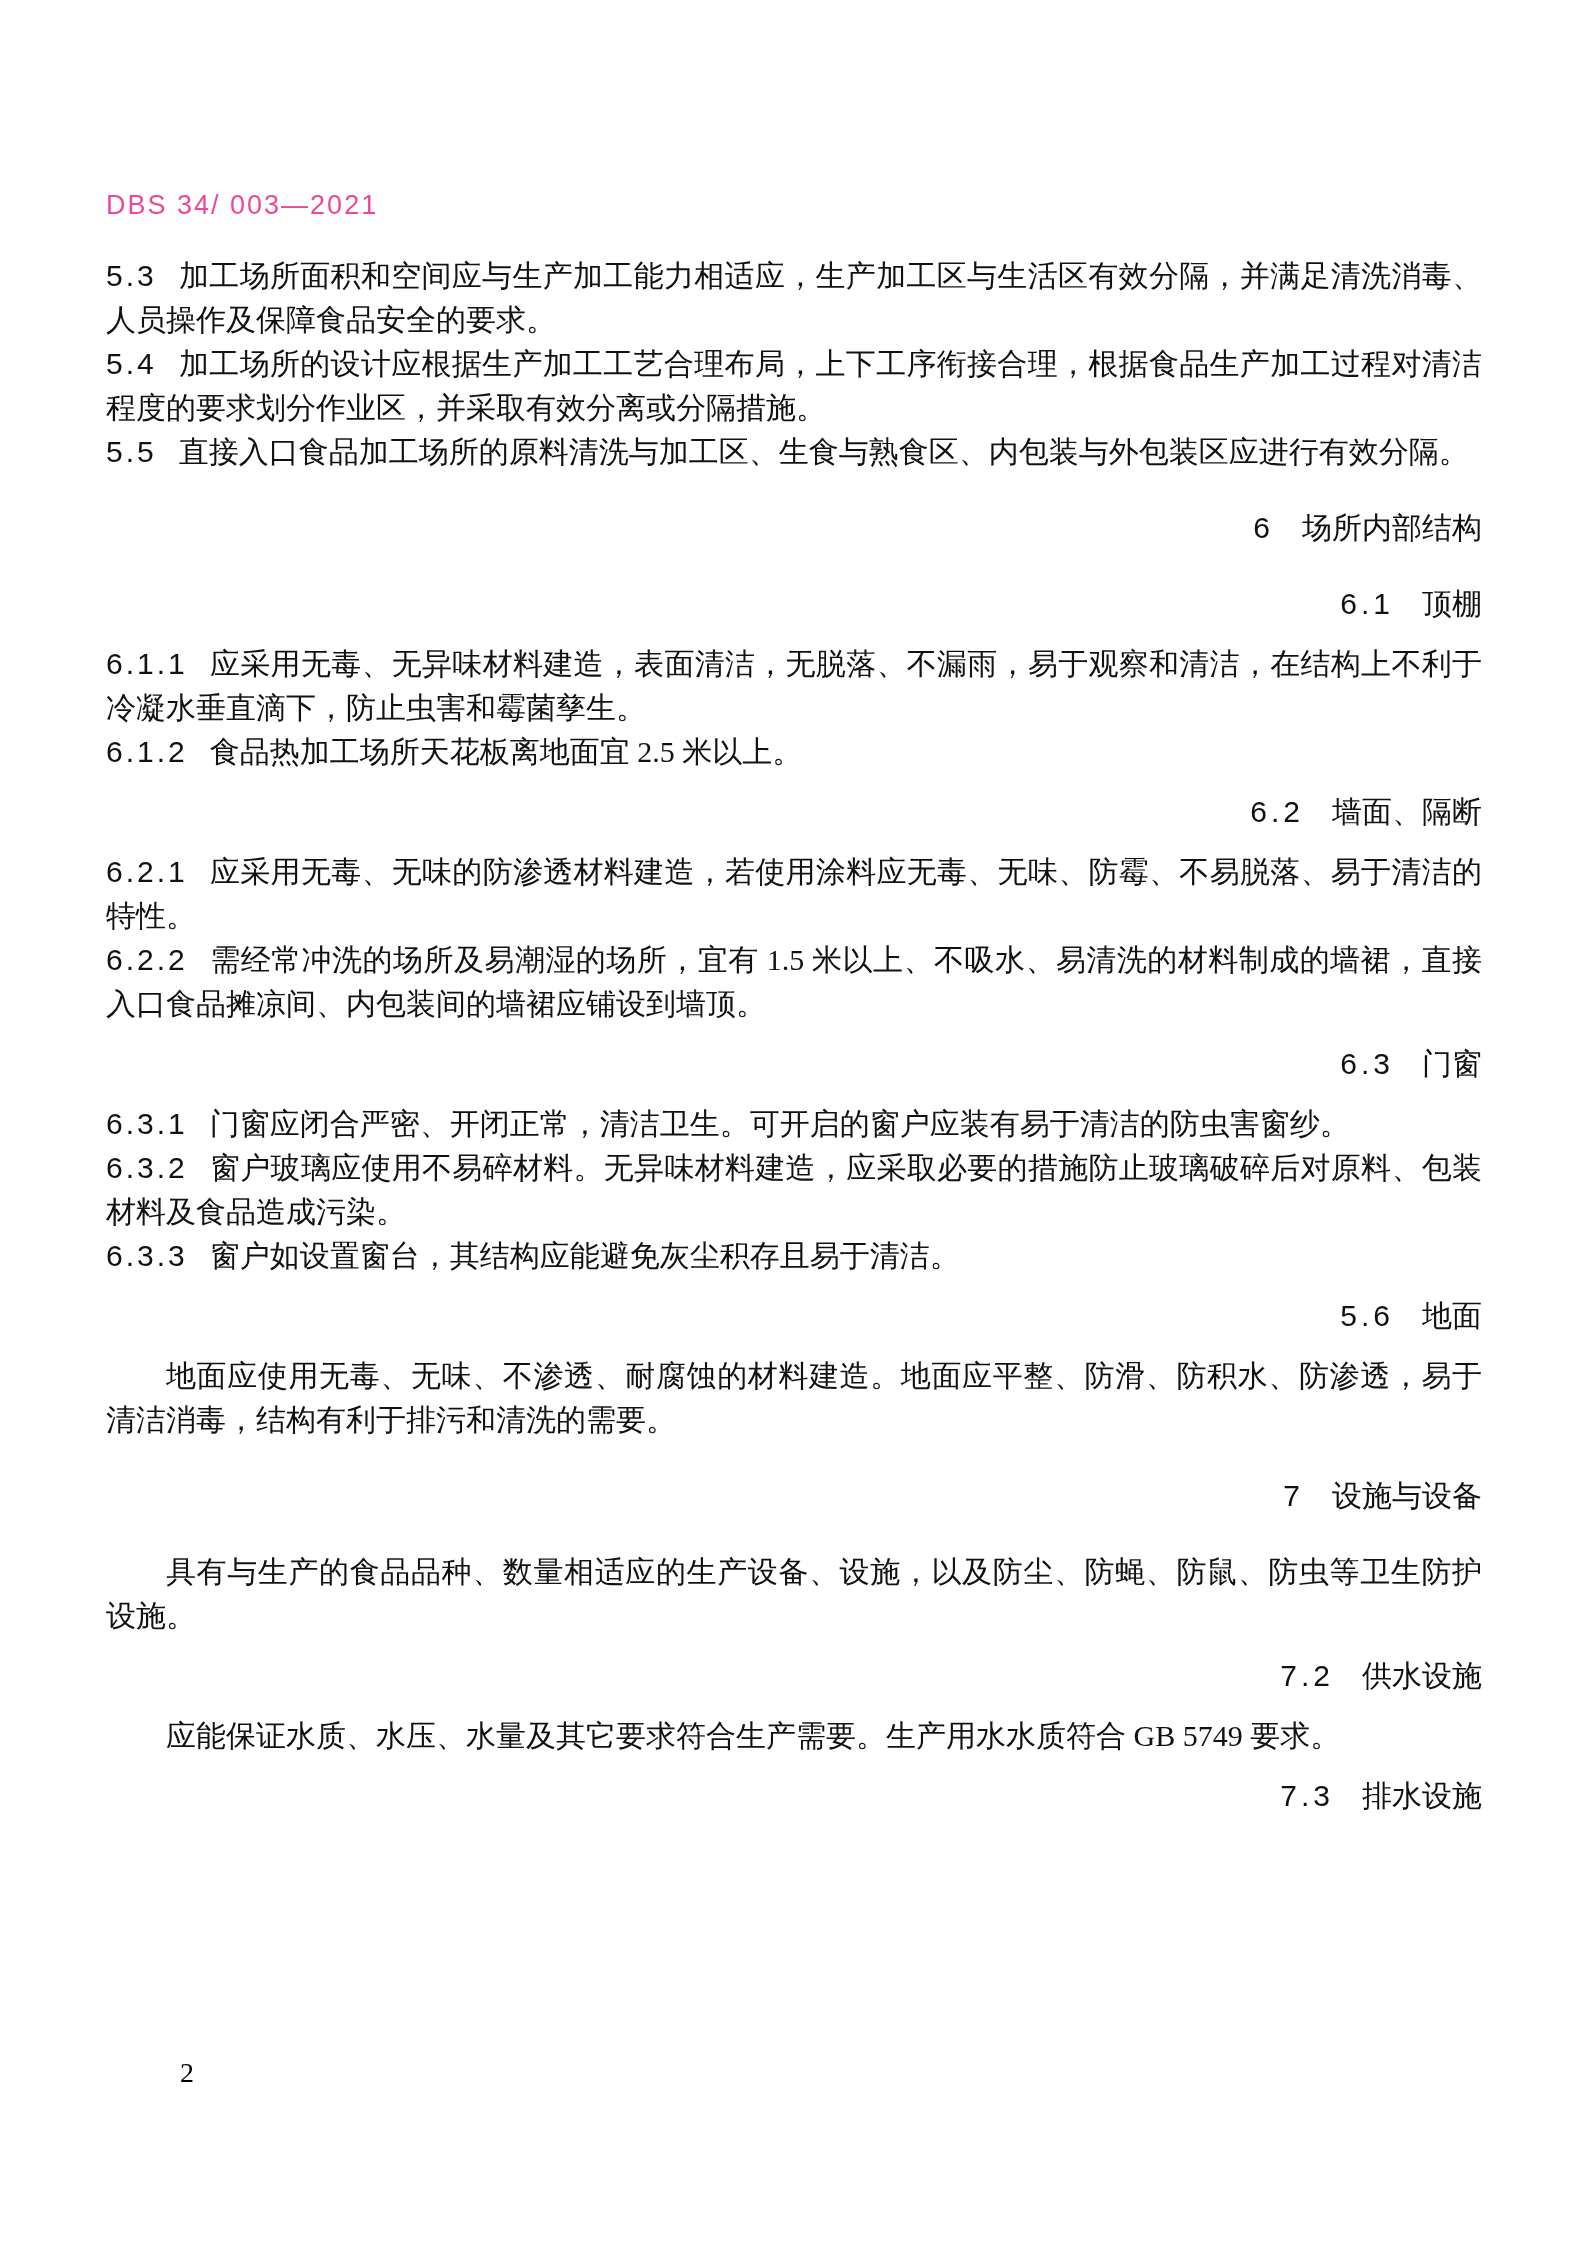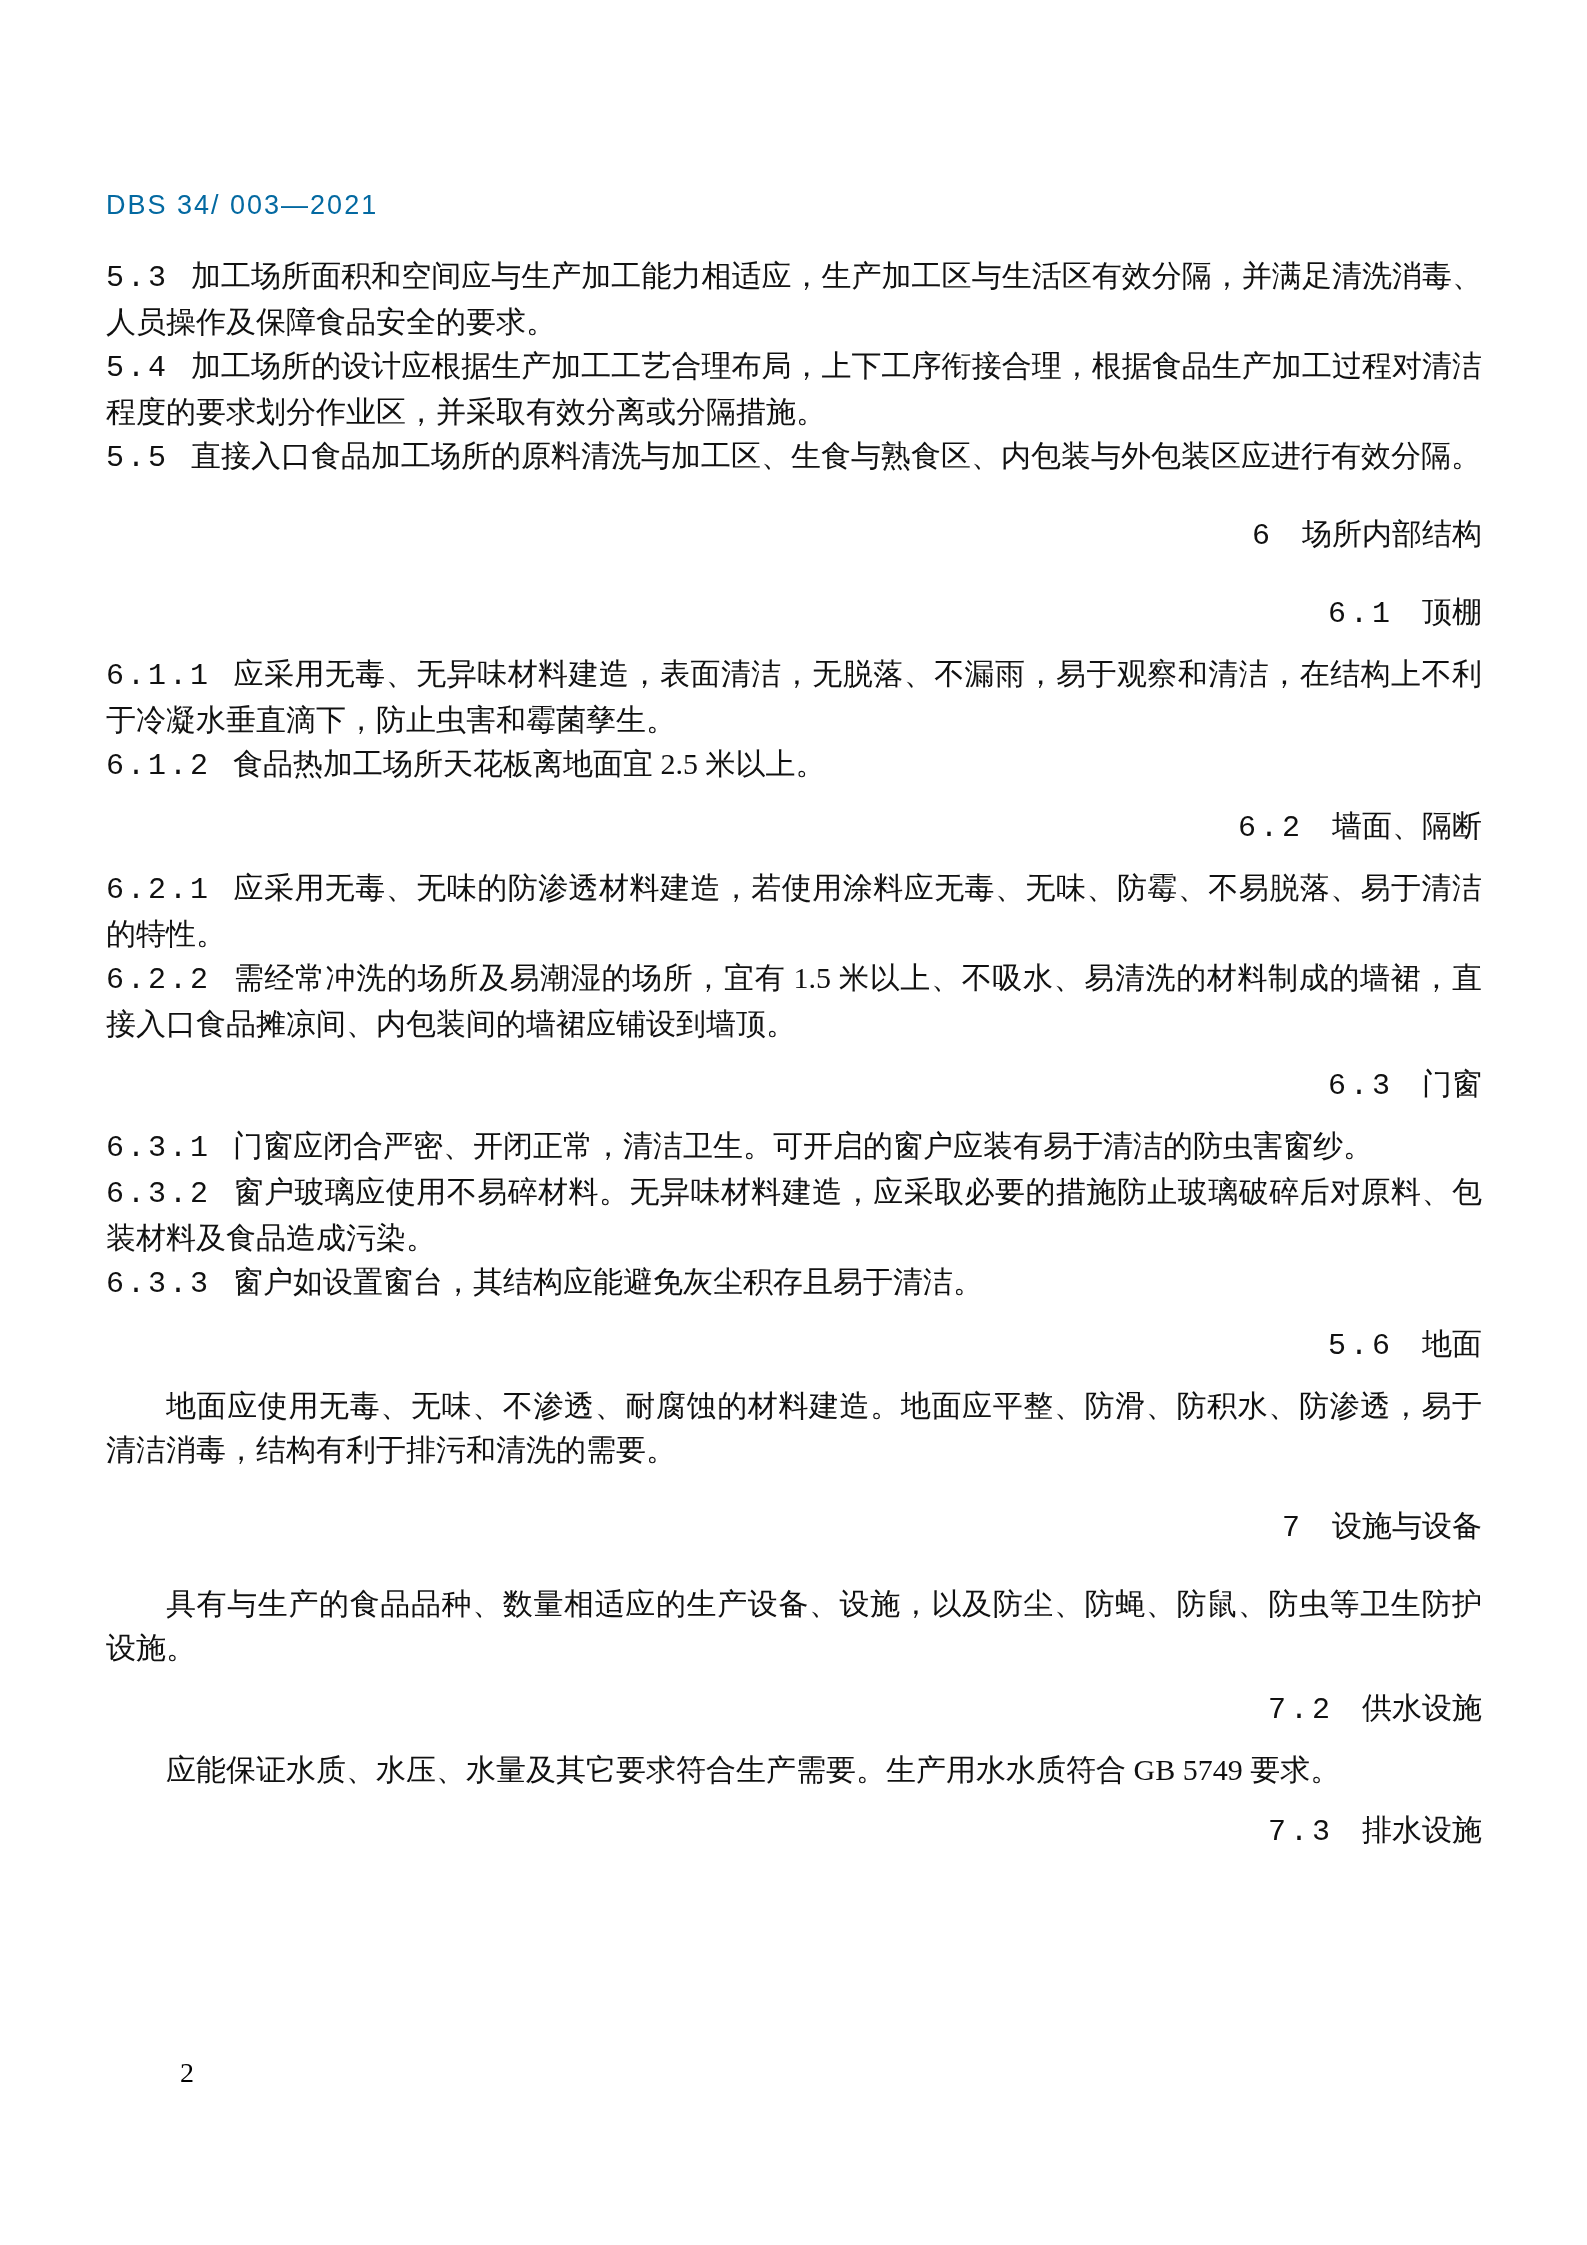--- a/index.html
+++ b/index.html
@@ -14,37 +14,37 @@
   .content {
     position:absolute;
     left:106px; top:190px;
     width:1376px;
   }
   .doc-header {
     font-family:"Liberation Sans", sans-serif;
     font-size:27px;
     line-height:30px;
     letter-spacing:2px;
-    color:#0369a1;
+    color:#ec4899;
     margin:0 0 34px 0;
     font-weight:normal;
   }
   .blocks p, .blocks h2, .blocks h3 {
     margin:0;
     font-size:30px;
     line-height:44px;
     font-weight:normal;
   }
   .clause {
     text-align:justify;
   }
   .clause .num, .heading .num {
     letter-spacing:3px;
     margin-right:22px;
-    font-family:Liberation Mono, monospace;
+    font-family:Liberation Sans, sans-serif;
     margin-top:44px;
   }
   .heading {
     font-family:"Liberation Sans", sans-serif;
     font-weight:bold;
     text-align:right;
   }
   .heading .num { margin-right:28px; letter-spacing:4px; }
   h2.h1 { margin:32px 0; }
   h3.h2 { margin:16px 0; }

